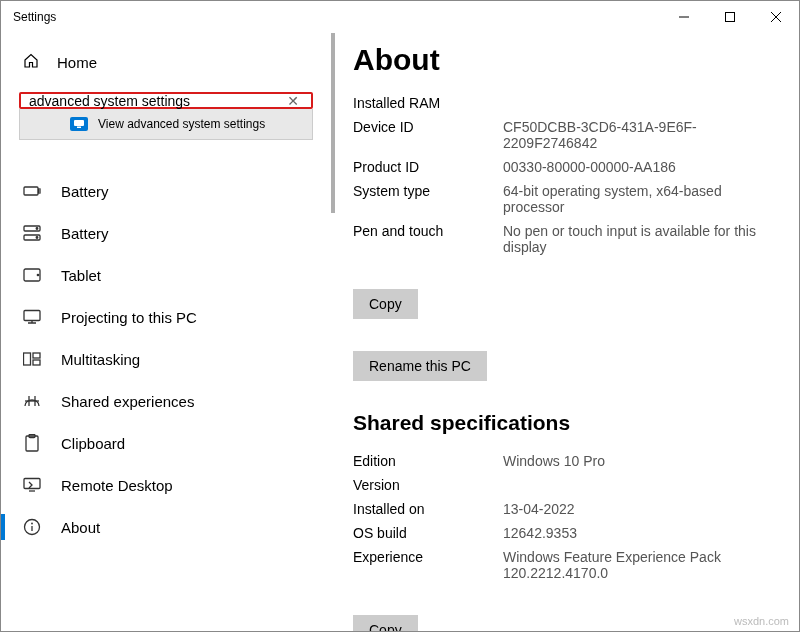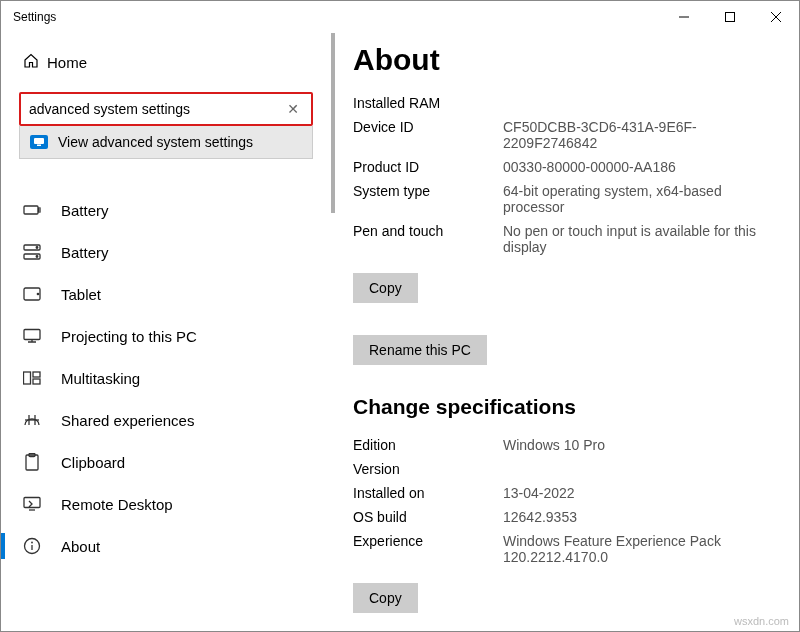--- a/index.html
+++ b/index.html
@@ -36,29 +36,29 @@
   height: calc(100% - 32px);
 }
 .sidebar {
   width: 330px;
   padding: 10px 0 0 0;
   overflow: hidden;
 }
 .home-row {
   display: flex;
   align-items: center;
-  gap: 8px;
+  gap: 18px;
   padding: 10px 22px;
   font-size: 15px;
   cursor: pointer;
 }
 .home-row .icon svg { width: 16px; height: 16px; }
 .search-wrap {
   margin: 10px 18px 0 18px;
-  height: 34px;
+  height: 17px;
   border: 2px solid #d81b1b;
   border-radius: 2px;
   display: flex;
   align-items: center;
   padding: 0 8px;
   font-size: 14px;
   position: relative;
 }
 .search-wrap input {
   flex: 1;
@@ -73,22 +73,23 @@
   margin: 0 18px;
   background: #e8e8e8;
   border: 1px solid #ccc;
   border-top: none;
 }
 .suggest-item {
   display: flex;
   align-items: center;
   gap: 10px;
   padding: 8px 10px;
-  font-size: 14px;
-  cursor: pointer;
+  font-size: 12px;
+  cursor: pointer;
+  margin-left: 40px;
 }
 .suggest-item .sicon {
   width: 18px; height: 14px;
   background: #0078d4;
   border-radius: 2px;
   display: flex;
   align-items: center;
   justify-content: center;
 }
 .suggest-item .sicon svg { width: 10px; height: 8px; fill: #fff; }
@@ -143,21 +144,21 @@
 .kv-row .k { width: 150px; flex-shrink: 0; }
 .kv-row .v { color: #555; flex: 1; }
 .btn {
   display: inline-block;
   background: #ccc;
   border: none;
   padding: 7px 16px;
   font-size: 14px;
   font-family: inherit;
   cursor: pointer;
-  margin-top: 14px;
+  margin-top: 30px;
 }
 .link {
   color: #0067c0;
   font-size: 14px;
   cursor: pointer;
   margin-top: 22px;
   display: inline-block;
 }
 .watermark {
   position: absolute;
@@ -335,21 +336,21 @@
           </div>
           <div class="kv-row">
             <span class="k">Pen and touch</span>
             <span class="v">No pen or touch input is available for this display</span>
           </div>
         </div>
       <button class="btn">Copy</button>
       <br>
       <button class="btn" style="margin-top:32px">Rename this PC</button>
 
-      <h2 class="section-title">Change specifications</h2>
+      <h2 class="section-title">Shared specifications</h2>
       <div id="win-specs">
           <div class="kv-row">
             <span class="k">Edition</span>
             <span class="v">Windows 10 Pro</span>
           </div>
           <div class="kv-row">
             <span class="k">Version</span>
           </div>
           <div class="kv-row">
             <span class="k">Installed on</span>

